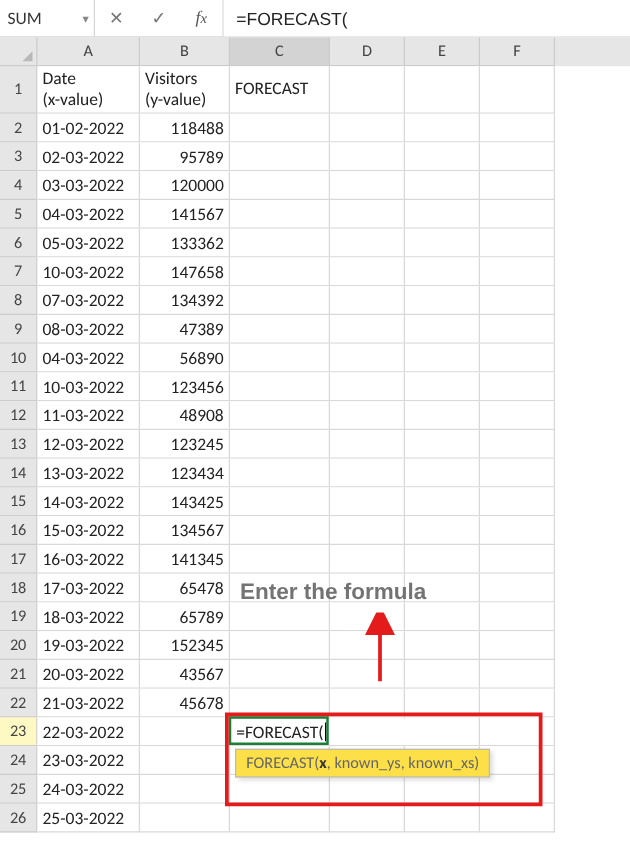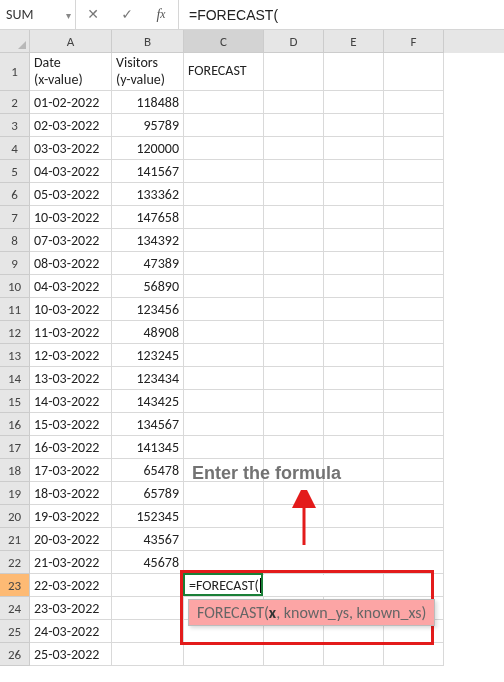--- a/index.html
+++ b/index.html
@@ -114,21 +114,21 @@
     width: 30px;
     border-right: 1px solid #ccc;
     border-bottom: 1px solid #ccc;
     background: #e6e6e6;
     display: flex;
     align-items: center;
     justify-content: center;
     font-size: 13px;
     color: #444;
   }
-  .row-h.sel { background:#fdba74; }
+  .row-h.sel { background:#fef9c3; }
   .cell {
     border-right: 1px solid #d9d9d9;
     border-bottom: 1px solid #d9d9d9;
     padding: 0 4px;
     display: flex;
     align-items: center;
     font-size: 14px;
     overflow: hidden;
     white-space: nowrap;
     background: #fff;
@@ -158,24 +158,24 @@
   .caret {
     display:inline-block;
     width:1px; height:15px;
     background:#000;
     margin-left:1px;
     vertical-align: middle;
   }
 
   .tooltip {
     position: absolute;
-    background: #fca5a5;
+    background: #fde047;
     border: 1px solid #bcbcbc;
     box-shadow: 2px 2px 4px rgba(0,0,0,.15);
-    font-size: 16px;
+    font-size: 13px;
     color: #666;
     padding: 3px 8px;
     z-index: 7;
     white-space: nowrap;
   }
   .tooltip .tt-arg-bold { font-weight: bold; color:#333; }
 
   
   .annot-box {
     position:absolute;

